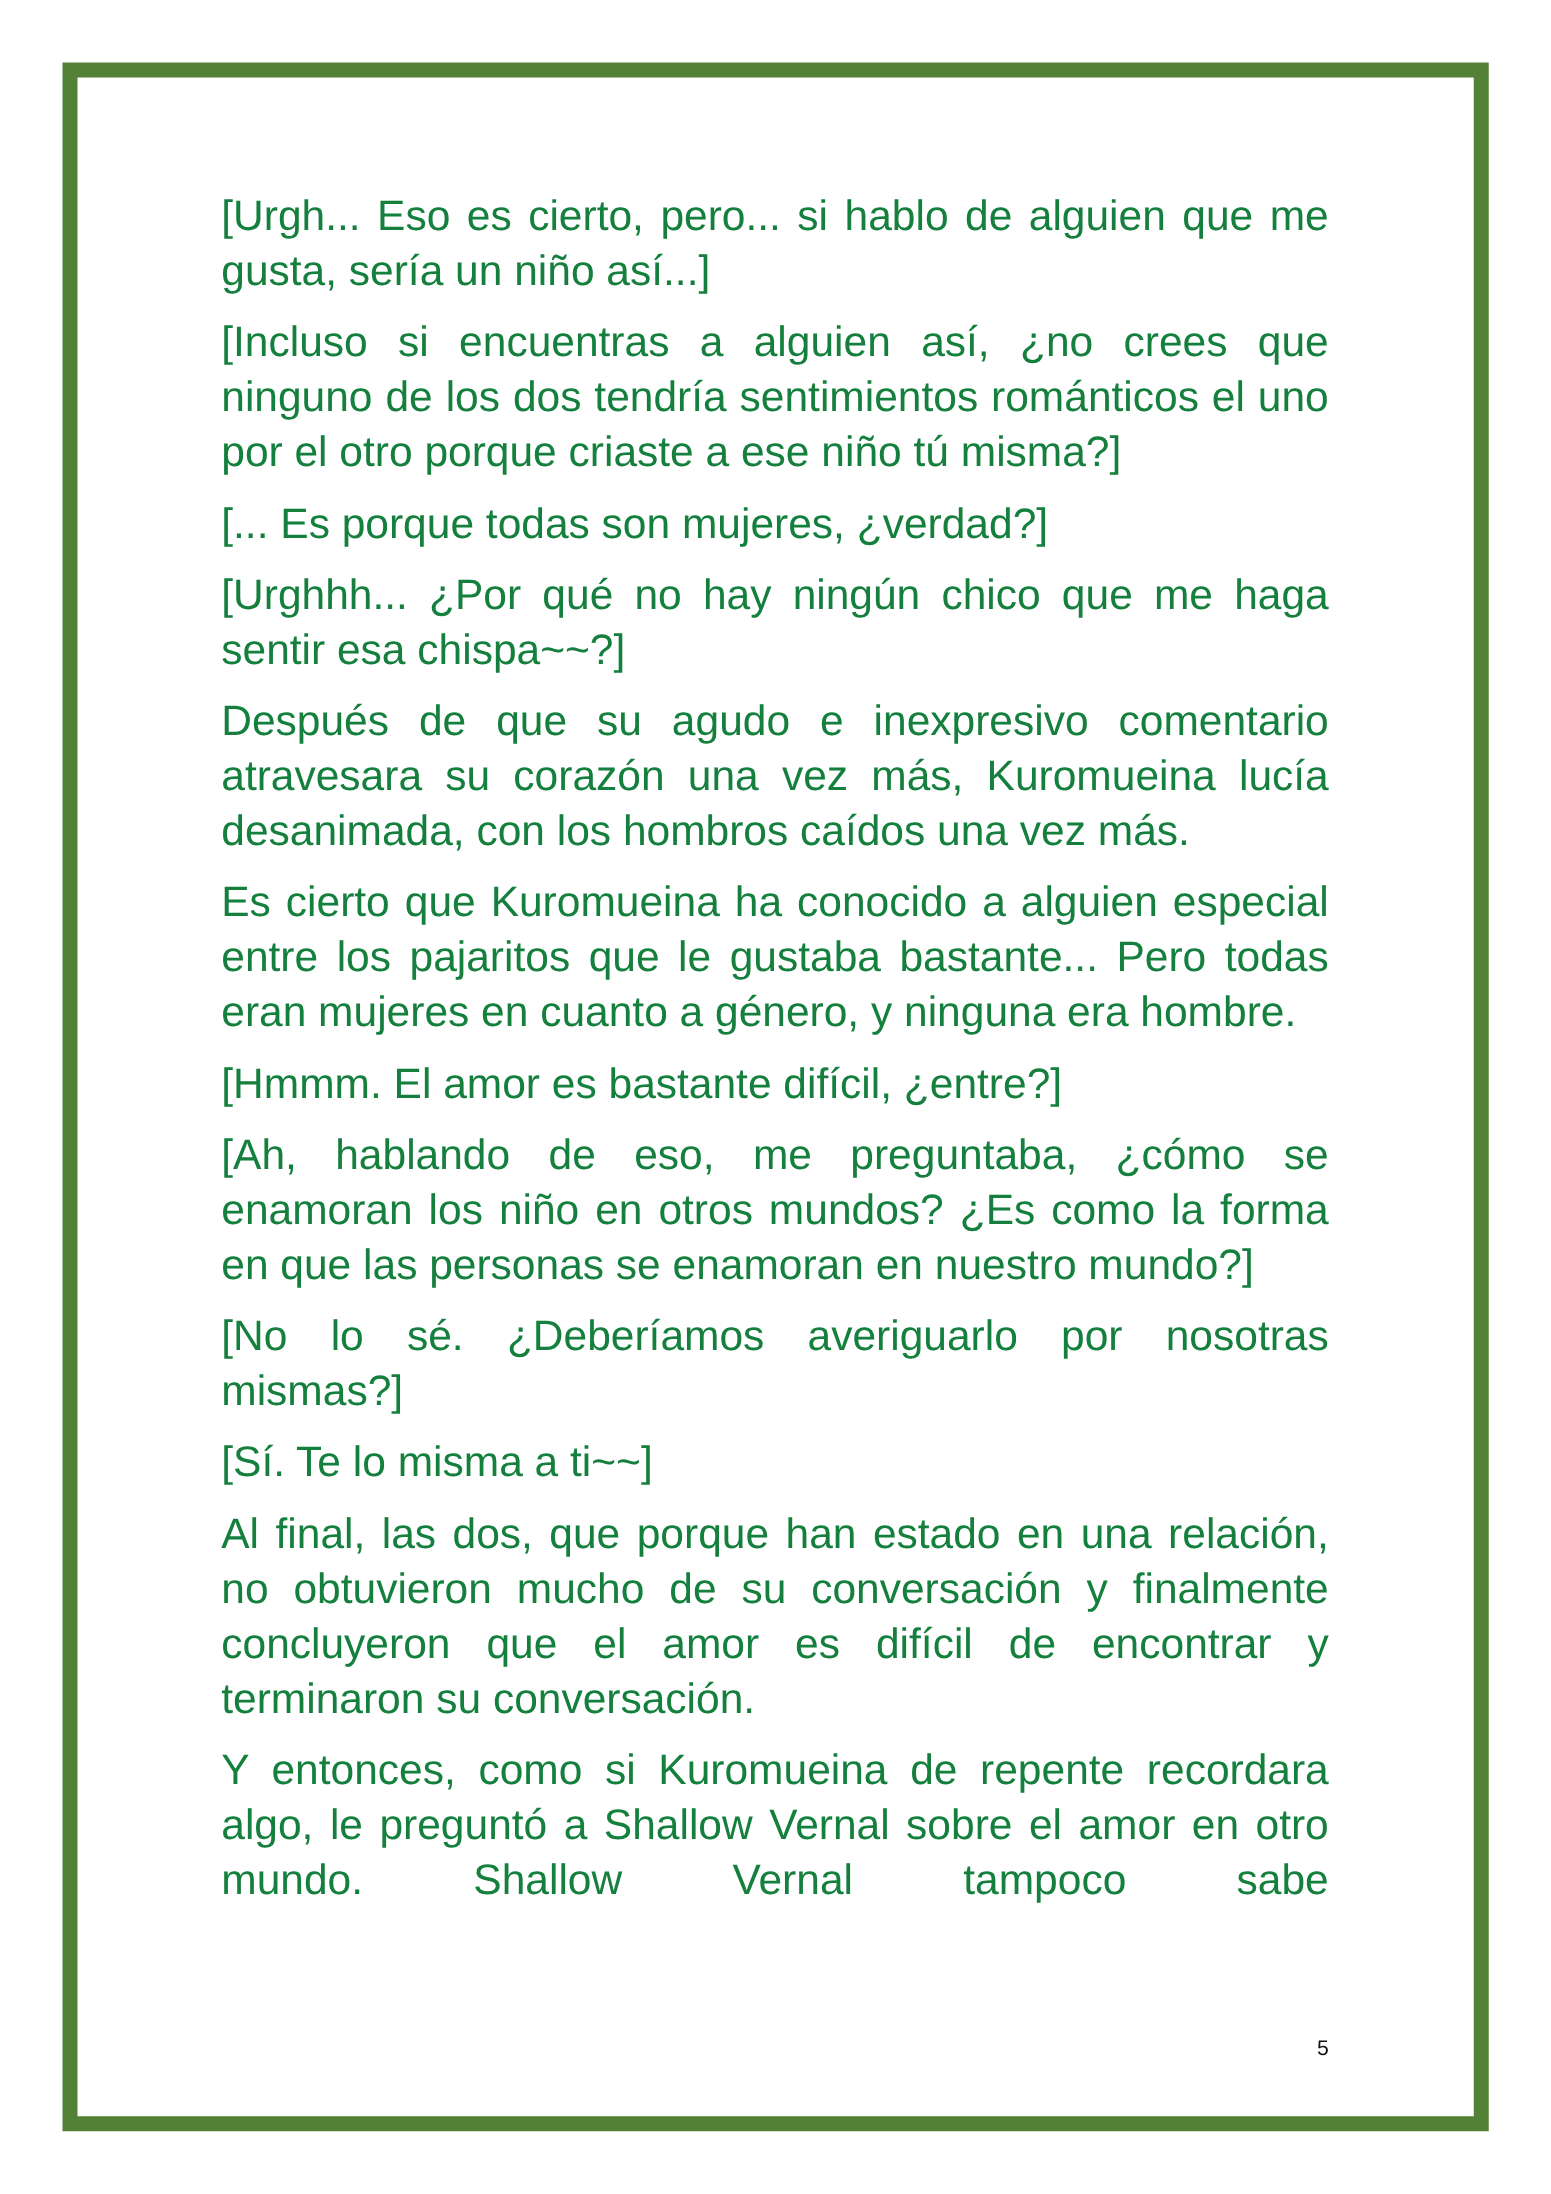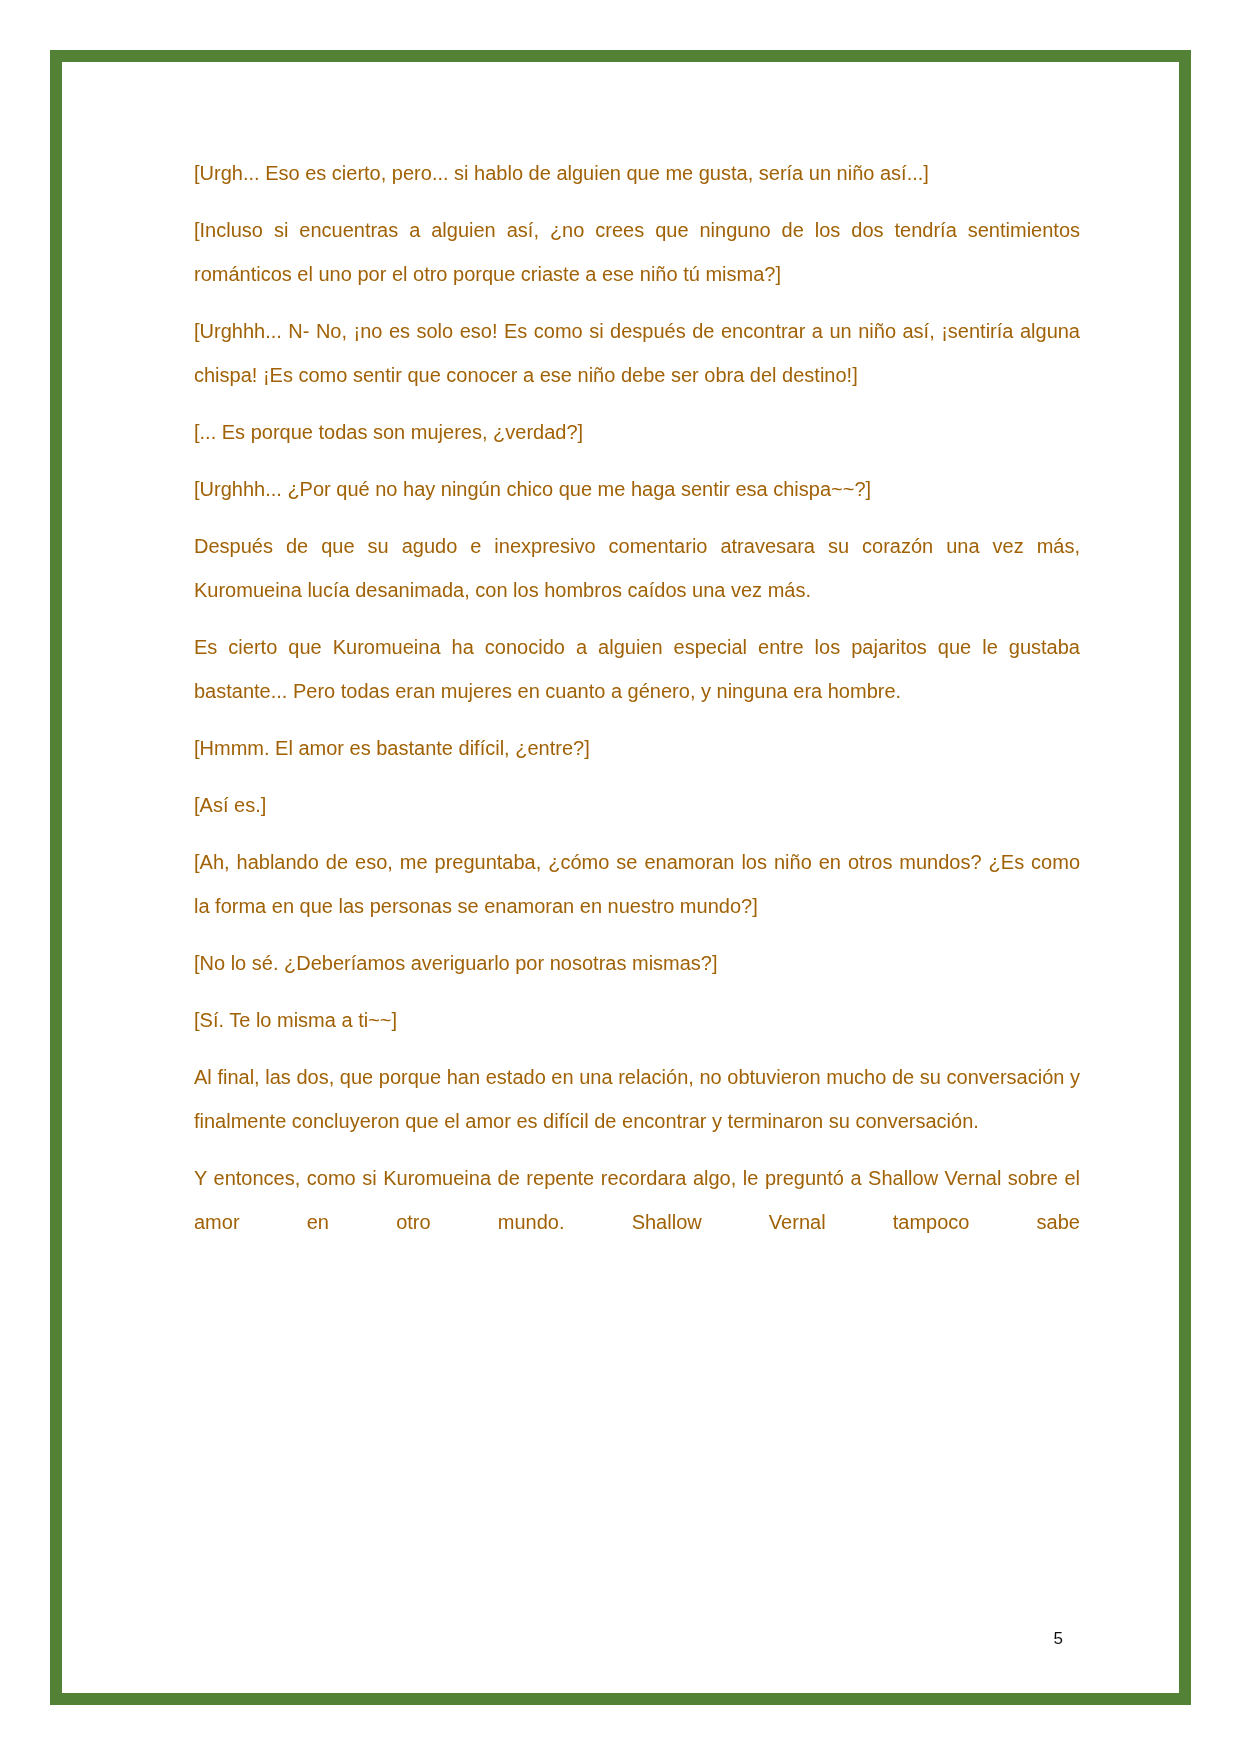--- a/index.html
+++ b/index.html
@@ -17,27 +17,27 @@
     position: absolute;
     left: 50px;
     top: 50px;
     width: 1141px;
     height: 1655px;
     box-sizing: border-box;
     border: 12px solid #538135;
   }
   .text-column {
     position: absolute;
-    left: 194px;
+    left: 177px;
     top: 151px;
     width: 886px;
     font-family: "Liberation Sans", sans-serif;
-    font-size: 20px;
+    font-size: 34px;
     line-height: 44px;
-    color: #a16207;
+    color: #15803d;
   }
   .text-column p {
     margin: 0 0 13px 0;
     text-align: justify;
     text-align-last: left;
   }
   .page-number {
     position: absolute;
     right: 178px;
     top: 1628px;
@@ -49,27 +49,25 @@
   }
 </style>
 </head>
 <body>
 
 <div class="page-border" style="border-color: rgb(83, 129, 53);"></div>
 
 <div class="text-column">
   <p>[Urgh... Eso es cierto, pero... si hablo de alguien que me gusta, sería un niño así...]</p>
   <p>[Incluso si encuentras a alguien así, ¿no crees que ninguno de los dos tendría sentimientos románticos el uno por el otro porque criaste a ese niño tú misma?]</p>
-  <p>[Urghhh... N- No, ¡no es solo eso! Es como si después de encontrar a un niño así, ¡sentiría alguna chispa! ¡Es como sentir que conocer a ese niño debe ser obra del destino!]</p>
   <p>[... Es porque todas son mujeres, ¿verdad?]</p>
   <p>[Urghhh... ¿Por qué no hay ningún chico que me haga sentir esa chispa~~?]</p>
   <p>Después de que su agudo e inexpresivo comentario atravesara su corazón una vez más, Kuromueina lucía desanimada, con los hombros caídos una vez más.</p>
   <p>Es cierto que Kuromueina ha conocido a alguien especial entre los pajaritos que le gustaba bastante... Pero todas eran mujeres en cuanto a género, y ninguna era hombre.</p>
   <p>[Hmmm. El amor es bastante difícil, ¿entre?]</p>
-  <p>[Así es.]</p>
   <p>[Ah, hablando de eso, me preguntaba, ¿cómo se enamoran los niño en otros mundos? ¿Es como la forma en que las personas se enamoran en nuestro mundo?]</p>
   <p>[No lo sé. ¿Deberíamos averiguarlo por nosotras mismas?]</p>
   <p>[Sí. Te lo misma a ti~~]</p>
   <p>Al final, las dos, que porque han estado en una relación, no obtuvieron mucho de su conversación y finalmente concluyeron que el amor es difícil de encontrar y terminaron su conversación.</p>
   <p style="text-align-last: justify;">Y entonces, como si Kuromueina de repente recordara algo, le preguntó a Shallow Vernal sobre el amor en otro mundo. Shallow Vernal tampoco sabe</p>
 </div>
 
 <div class="page-number">5</div>
 
 </body></html>

